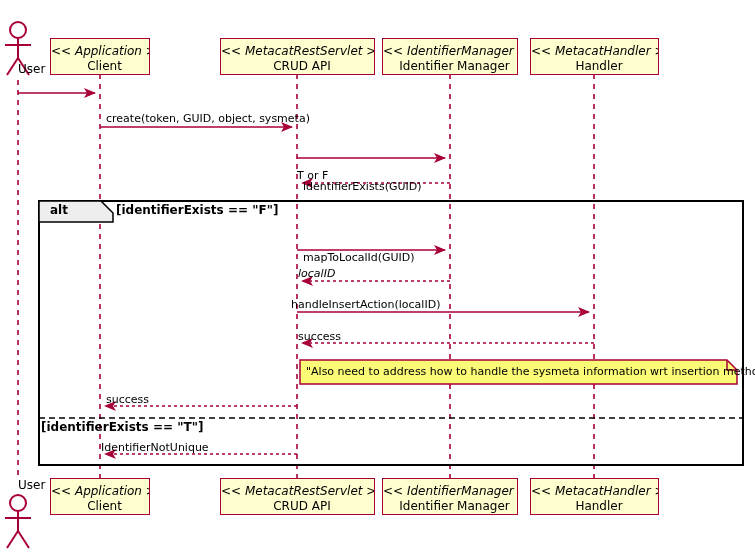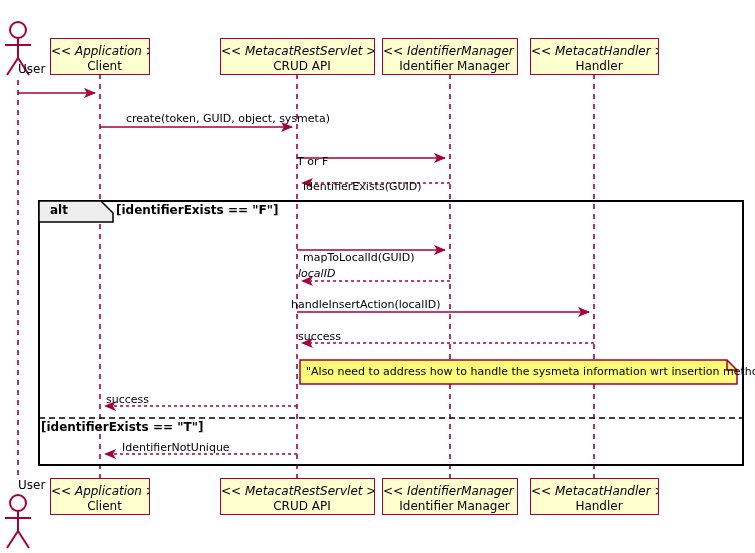--- a/index.html
+++ b/index.html
@@ -193,29 +193,29 @@
   <div class="participant-box" style="left:382px; top:478px; width:136px; height:37px;">
     <span class="stereotype">&lt;&lt; IdentifierManager &gt;&gt;</span>
     <span class="pname">Identifier Manager</span>
   </div>
 
   <div class="participant-box" style="left:530px; top:478px; width:129px; height:37px;">
     <span class="stereotype">&lt;&lt; MetacatHandler &gt;&gt;</span>
     <span class="pname">Handler</span>
   </div>
 
-  <div class="msg-label" style="left:106px; top:112px;margin-left:20px;">create(token, GUID, object, sysmeta)</div>
+  <div class="msg-label" style="left:106px; top:112px;">create(token, GUID, object, sysmeta)</div>
   <div class="msg-label" style="left:303px; top:143px;margin-top:37px;">identifierExists(GUID)</div>
-  <div class="msg-label" style="left:297px; top:155px;">T or F</div>
+  <div class="msg-label" style="left:297px; top:169px;">T or F</div>
   <div class="msg-label" style="left:303px; top:251px;">mapToLocalId(GUID)</div>
   <div class="msg-label" style="left:298px; top:267px;font-style:italic;">localID</div>
   <div class="msg-label" style="left:291px; top:298px;">handleInsertAction(localID)</div>
   <div class="msg-label" style="left:298px; top:330px;">success</div>
   <div class="msg-label" style="left:106px; top:393px;">success</div>
-  <div class="msg-label" style="left:122px; top:441px;text-align:center;">IdentifierNotUnique</div>
+  <div class="msg-label" style="left:101px; top:441px;text-align:center;">IdentifierNotUnique</div>
 
   <div class="alt-keyword" style="left:50px; top:203px;">alt</div>
   <div class="alt-cond" style="left:116px; top:203px;">[identifierExists == "F"]</div>
   <div class="alt-cond" style="left:41px; top:420px;">[identifierExists == "T"]</div>
 
   <div class="note-text" style="left:306px; top:365px;">"Also need to address how to handle the sysmeta information wrt insertion methods"</div>
 
 </div>
 
 </body></html>

